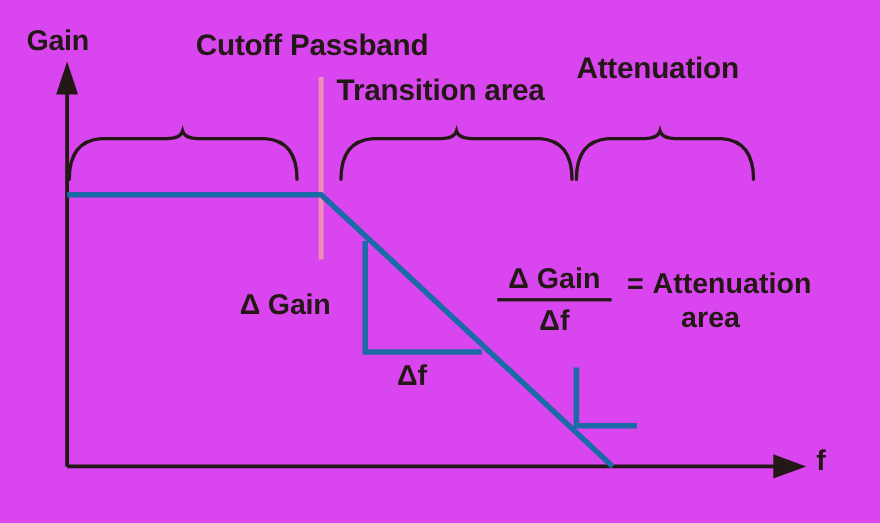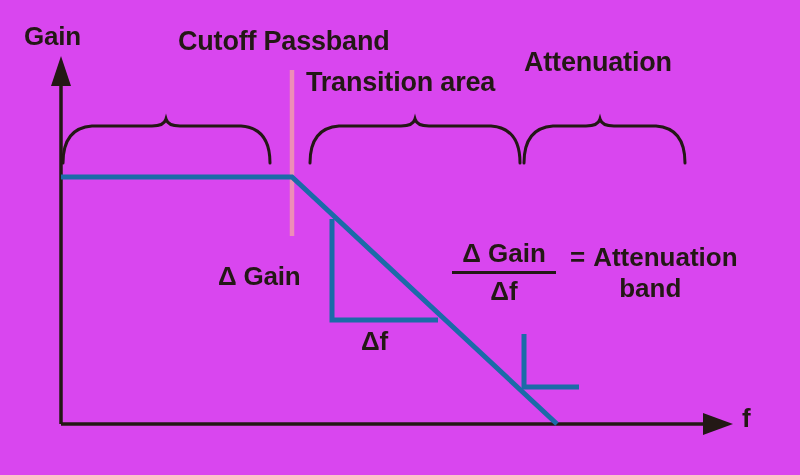--- a/index.html
+++ b/index.html
@@ -138,18 +138,18 @@
   <div id="formula">
     <div id="fraction">
       <div class="num">Δ Gain</div>
       <div class="bar"></div>
       <div class="den">Δf</div>
     </div>
     <div id="equals-block">
       <span id="equals-sign">=</span>
       <span id="slope-words">
         <span class="l1">Attenuation</span>
-        <span class="l2">band</span>
+        <span class="l2">area</span>
       </span>
     </div>
   </div>
 
 </div>
 
 </body></html>

